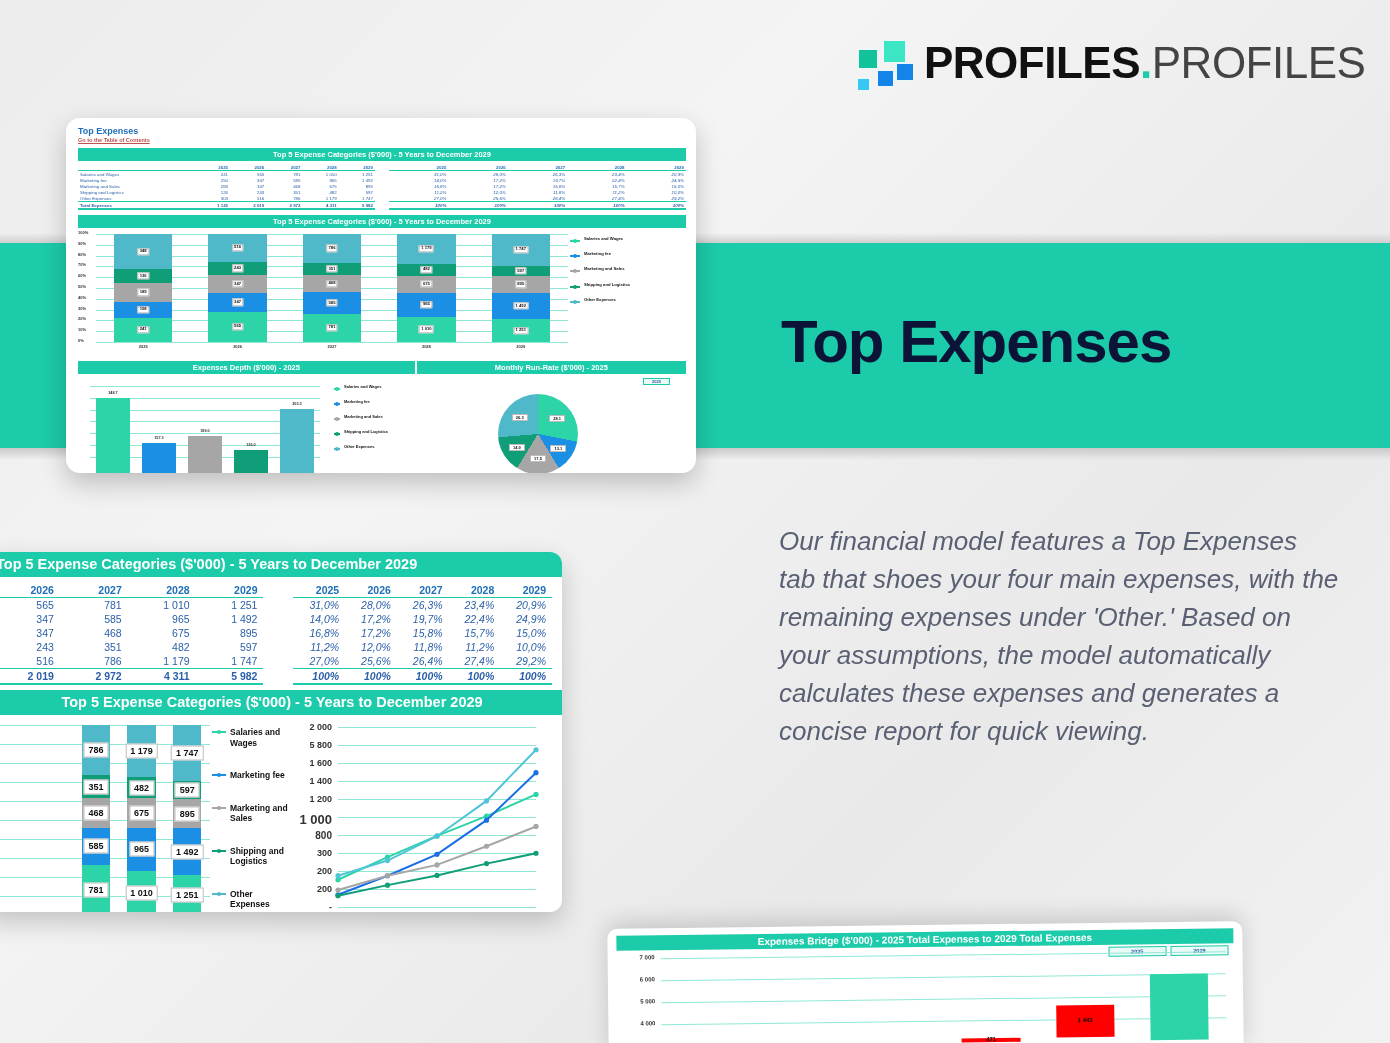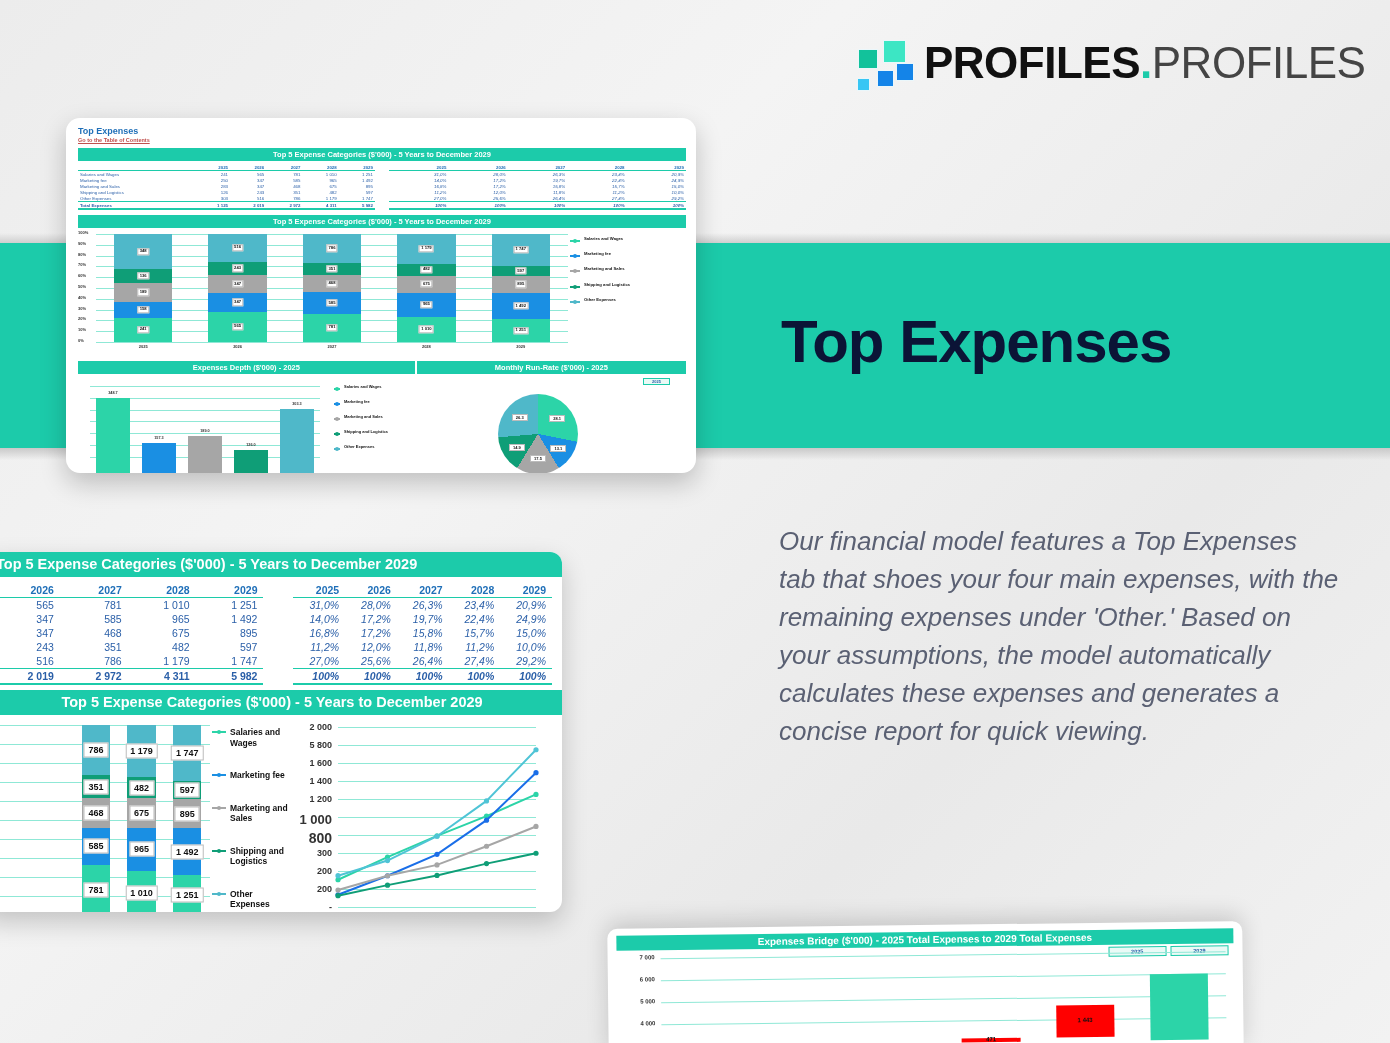--- a/index.html
+++ b/index.html
@@ -683,21 +683,21 @@
     <div id="blLine" style="position:absolute;left:300px;top:4px;width:262px;height:214px;">
         <div class="gridline" style="top:188px;left:56px;width:198px;"></div>
         <div class="axis-lbl" style="left:8px;width:42px;text-align:right;top:183px;font-size:9px;">-</div>
         <div class="gridline" style="top:170px;left:56px;width:198px;"></div>
         <div class="axis-lbl" style="left:8px;width:42px;text-align:right;top:165px;font-size:9px;">200</div>
         <div class="gridline" style="top:152px;left:56px;width:198px;"></div>
         <div class="axis-lbl" style="left:8px;width:42px;text-align:right;top:147px;font-size:9px;">200</div>
         <div class="gridline" style="top:134px;left:56px;width:198px;"></div>
         <div class="axis-lbl" style="left:8px;width:42px;text-align:right;top:129px;font-size:9px;">300</div>
         <div class="gridline" style="top:116px;left:56px;width:198px;"></div>
-        <div class="axis-lbl" style="left:8px;width:42px;text-align:right;top:111px;font-size:14px;">800</div>
+        <div class="axis-lbl" style="left:8px;width:42px;text-align:right;top:111px;font-size:10px;">800</div>
         <div class="gridline" style="top:98px;left:56px;width:198px;"></div>
         <div class="axis-lbl" style="left:8px;width:42px;text-align:right;top:93px;font-size:13px;">1 000</div>
         <div class="gridline" style="top:80px;left:56px;width:198px;"></div>
         <div class="axis-lbl" style="left:8px;width:42px;text-align:right;top:75px;font-size:9px;">1 200</div>
         <div class="gridline" style="top:62px;left:56px;width:198px;"></div>
         <div class="axis-lbl" style="left:8px;width:42px;text-align:right;top:57px;font-size:9px;">1 400</div>
         <div class="gridline" style="top:44px;left:56px;width:198px;"></div>
         <div class="axis-lbl" style="left:8px;width:42px;text-align:right;top:39px;font-size:9px;">1 600</div>
         <div class="gridline" style="top:26px;left:56px;width:198px;"></div>
         <div class="axis-lbl" style="left:8px;width:42px;text-align:right;top:21px;font-size:9px;">5 800</div>

